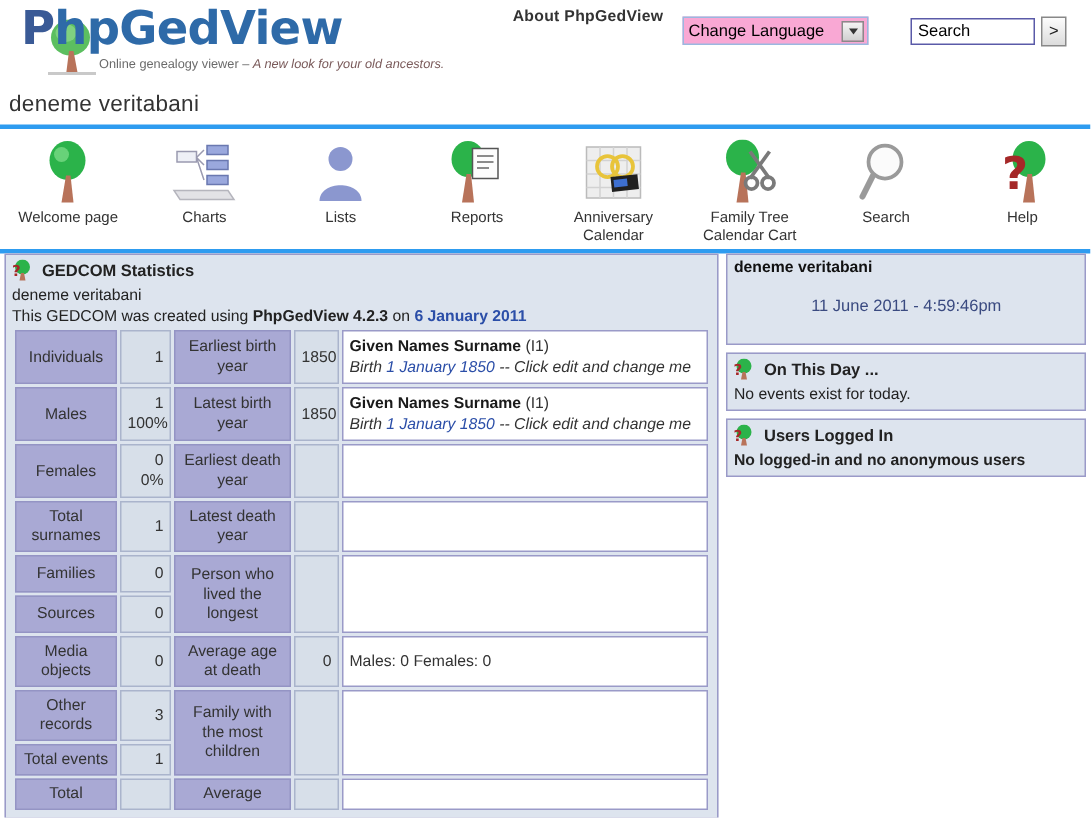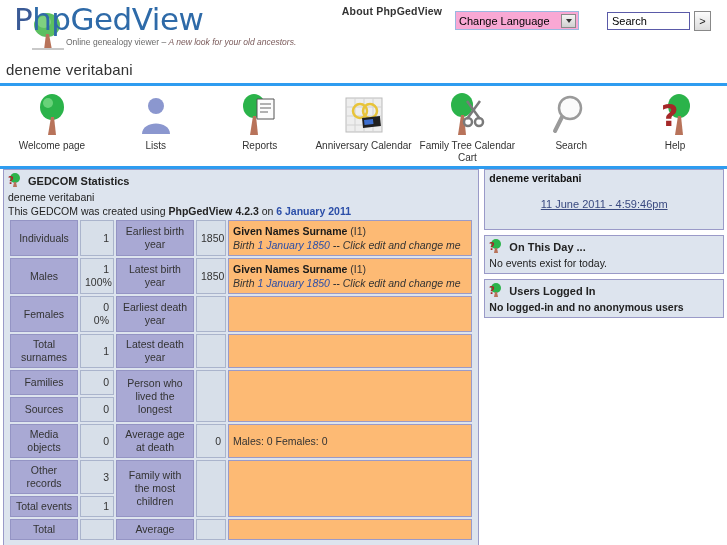--- a/index.html
+++ b/index.html
@@ -20,21 +20,21 @@
     width: 727px;
   }
   .logo-wrap {
     position: absolute;
     left: 14px; top: 2px;
     width: 290px; height: 50px;
   }
   .logo-text {
     font-family: "DejaVu Sans", sans-serif;
     font-size: 31px;
-    font-weight: normal;
+    font-weight: bold;
     letter-spacing: -0.5px;
     color: #3a5a96;
     line-height: 34px;
     position: relative;
     z-index: 3;
     white-space: nowrap;
   }
   .logo-text .accent { color: #2e6aa8; }
   .logo-tagline {
     font-size: 8.5px;
@@ -187,21 +187,20 @@
   .panel-txt { font-size: 10.5px; color: #222; line-height: 14px; }
   .panel-txt b { font-weight: bold; }
   .panel-txt .lnk { color: #2b4ea8; font-weight: bold; }
 
   .db-name { font-size: 10.5px; font-weight: bold; color: #111; padding: 2px 0 0 0; }
   .clock {
     text-align: center;
     font-size: 11px;
     color: #3a4a80;
     padding: 14px 0 16px 0;
-    text-decoration: underline;
   }
 
   
   table.stats {
     border-collapse: separate;
     border-spacing: 2px;
     width: 100%;
     table-layout: fixed;
   }
   table.stats td {
@@ -218,21 +217,21 @@
     color: #2a2a3a;
   }
   td.val {
     background: #d7dfe9;
     border: 1px solid #aab4cc;
     text-align: right;
     line-height: 13px;
     color: #333;
   }
   td.detail {
-    background: #fdba74;
+    background: #ffffff;
     border: 1px solid #9a9ac8;
     text-align: left;
     line-height: 14px;
     padding: 3px 5px;
   }
   td.blank { background: #d7dfe9; border: 1px solid #aab4cc; }
   .pname { font-weight: bold; color: #1a1a1a; font-size: 10.5px; }
   .pid { font-weight: normal; color: #333; }
   .pevent { font-style: italic; font-size: 10.5px; color: #333; }
   .pevent .d { color: #2b4ea8; }
@@ -278,20 +277,33 @@
     <div class="nav-icon">
       <svg width="34" height="44" viewBox="0 0 34 44">
         <ellipse cx="17" cy="14" rx="12" ry="13" fill="#2bb34a"></ellipse>
         <ellipse cx="13" cy="10" rx="5" ry="5" fill="#7ddc8a" opacity=".75"></ellipse>
         <path d="M16 24 L13 42 L21 42 L19 24 Z" fill="#b8735a"></path>
       </svg>
     </div>
     <div class="nav-label">Welcome page</div>
   </div>
 
+  <div class="nav-item">
+    <div class="nav-icon">
+      <svg width="44" height="40" viewBox="0 0 44 40">
+        <polygon points="2,32 38,32 42,38 6,38" fill="#e2e2e6" stroke="#b5b5bd"></polygon>
+        <rect x="4" y="6" width="13" height="7" fill="#eef0f6" stroke="#9a9ab0"></rect>
+        <rect x="24" y="2" width="14" height="6" fill="#9aa8dd" stroke="#6a78b0"></rect>
+        <rect x="24" y="12" width="14" height="6" fill="#9aa8dd" stroke="#6a78b0"></rect>
+        <rect x="24" y="22" width="14" height="6" fill="#9aa8dd" stroke="#6a78b0"></rect>
+        <path d="M17 10 L22 5 M17 10 L22 15 M17 10 L22 25" stroke="#9a9ab0" fill="none"></path>
+      </svg>
+    </div>
+    <div class="nav-label">Charts</div>
+  </div>
 
   <div class="nav-item">
     <div class="nav-icon">
       <svg width="34" height="42" viewBox="0 0 34 42">
         <circle cx="17" cy="12" r="8" fill="#8b97cf"></circle>
         <path d="M3 40 C3 26 31 26 31 40 Z" fill="#8b97cf"></path>
       </svg>
     </div>
     <div class="nav-label">Lists</div>
   </div>

